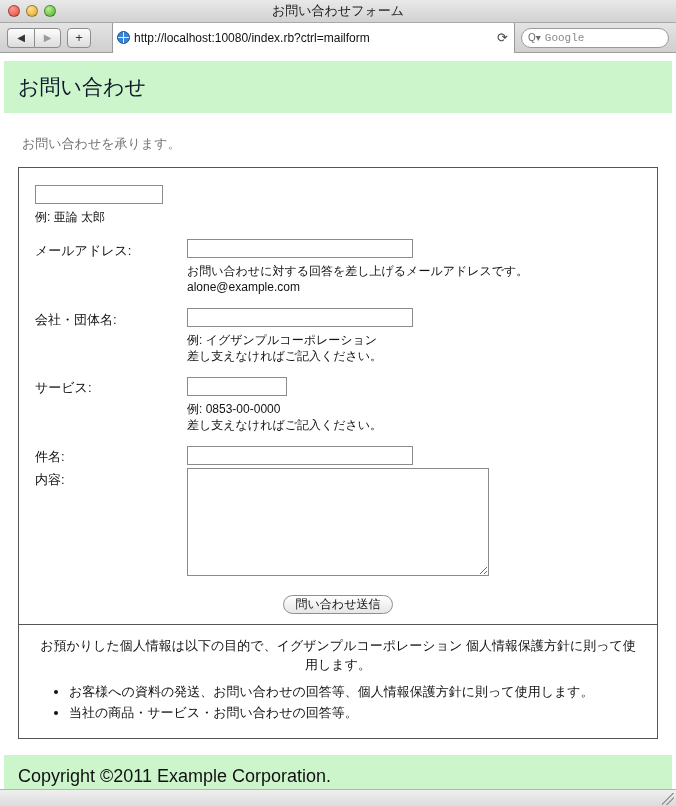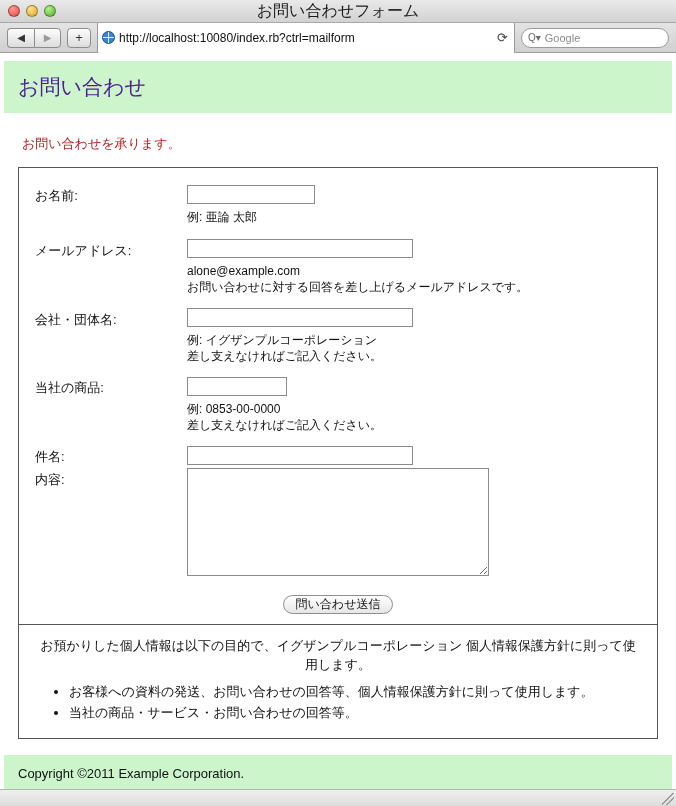--- a/index.html
+++ b/index.html
@@ -48,21 +48,21 @@
     box-sizing: border-box;
   }
   .dot.red    { background: radial-gradient(circle at 35% 30%, #ff9a92, #e0483e); }
   .dot.yellow { background: radial-gradient(circle at 35% 30%, #ffe08a, #e0a42a); }
   .dot.green  { background: radial-gradient(circle at 35% 30%, #b6f08a, #4fae32); }
 
   .window-title {
     position: absolute;
     left: 0; right: 0;
     text-align: center;
-    font-size: 16px;
+    font-size: 13px;
     color: #1a1a1a;
     pointer-events: none;
   }
 
   
   .toolbar {
     height: 30px;
     background: linear-gradient(to bottom, #e4e4e4 0%, #cfcfcf 100%);
     border-bottom: 1px solid #9e9e9e;
     display: flex;
@@ -107,20 +107,21 @@
     height: 34px;
     background: #ffffff;
     border: 1px solid #9a9a9a;
     border-radius: 3px;
     display: flex;
     align-items: center;
     padding: 0 4px;
     gap: 4px;
     box-sizing: border-box;
     min-width: 0;
+    margin-left: 15px;
   }
   .globe {
     width: 13px;
     height: 13px;
     border-radius: 50%;
     background: #3a84d8;
     border: 1px solid #1d4e86;
     box-sizing: border-box;
     position: relative;
     flex: 0 0 auto;
@@ -166,20 +167,21 @@
     box-sizing: border-box;
     flex: 0 0 auto;
   }
   .mag {
     font-size: 10px;
     color: #6b6b6b;
   }
   .search-placeholder {
     font-size: 11px;
     color: #8b8b8b;
+    font-family: Liberation Mono, monospace;
   }
 
   
   .page {
     flex: 1 1 auto;
     background: #ffffff;
     overflow: hidden;
     position: relative;
     display: flex;
     flex-direction: column;
@@ -192,27 +194,27 @@
   .banner {
     background: #ccf5cc;
     margin: 8px 4px 0 4px;
     padding: 12px 14px;
     box-sizing: border-box;
   }
   .banner h1 {
     margin: 0;
     font-size: 21px;
     font-weight: normal;
-    color: #4c1d95;
+    color: #0f172a;
   }
 
   .intro {
     margin: 22px 0 14px 22px;
     font-size: 13px;
-    color: #b91c1c;
+    color: #737373;
   }
 
   .formbox {
     margin: 0 18px;
     border: 1px solid #555;
     padding: 16px 16px 12px 16px;
     box-sizing: border-box;
   }
 
   .field-row {
@@ -296,21 +298,21 @@
     padding-left: 34px;
     font-size: 13px;
     color: #111;
   }
   ul.policy-list li { margin-bottom: 3px; line-height: 1.4; }
 
   .footer {
     background: #ccf5cc;
     margin: 16px 4px 0 4px;
     padding: 11px 14px;
-    font-size: 13px;
+    font-size: 18px;
     color: #111;
     box-sizing: border-box;
   }
 
   .statusbar {
     height: 16px;
     background: linear-gradient(to bottom, #efefef, #dcdcdc);
     border-top: 1px solid #b4b4b4;
     position: relative;
     flex: 0 0 auto;
@@ -362,51 +364,50 @@
 
       <div class="banner">
         <h1>お問い合わせ</h1>
       </div>
 
       <div class="intro">お問い合わせを承ります。</div>
 
       <div class="formbox">
 
         <div class="field-row">
-          <div class="field-label">お名前:</div>
           <div class="field-control">
             <input class="txt w-small" type="text" value="" style="">
             <div class="hint">例: 亜論 太郎</div>
           </div>
         </div>
 
         <div class="field-row">
           <div class="field-label">メールアドレス:</div>
           <div class="field-control">
             <input class="txt w-large" type="text" value="" style="">
             <div class="hint hint-tight">
+              <div>お問い合わせに対する回答を差し上げるメールアドレスです。</div>
               <div>alone@example.com</div>
-              <div>お問い合わせに対する回答を差し上げるメールアドレスです。</div>
             </div>
           </div>
         </div>
 
         <div class="field-row">
           <div class="field-label">会社・団体名:</div>
           <div class="field-control">
             <input class="txt w-large" type="text" value="" style="">
             <div class="hint hint-tight">
               <div>例: イグザンプルコーポレーション</div>
               <div>差し支えなければご記入ください。</div>
             </div>
           </div>
         </div>
 
         <div class="field-row">
-          <div class="field-label">当社の商品:</div>
+          <div class="field-label">サービス:</div>
           <div class="field-control">
             <input class="txt w-medium" type="text" value="" style="">
             <div class="hint hint-tight">
               <div>例: 0853-00-0000</div>
               <div>差し支えなければご記入ください。</div>
             </div>
           </div>
         </div>
 
         <div class="field-row">

